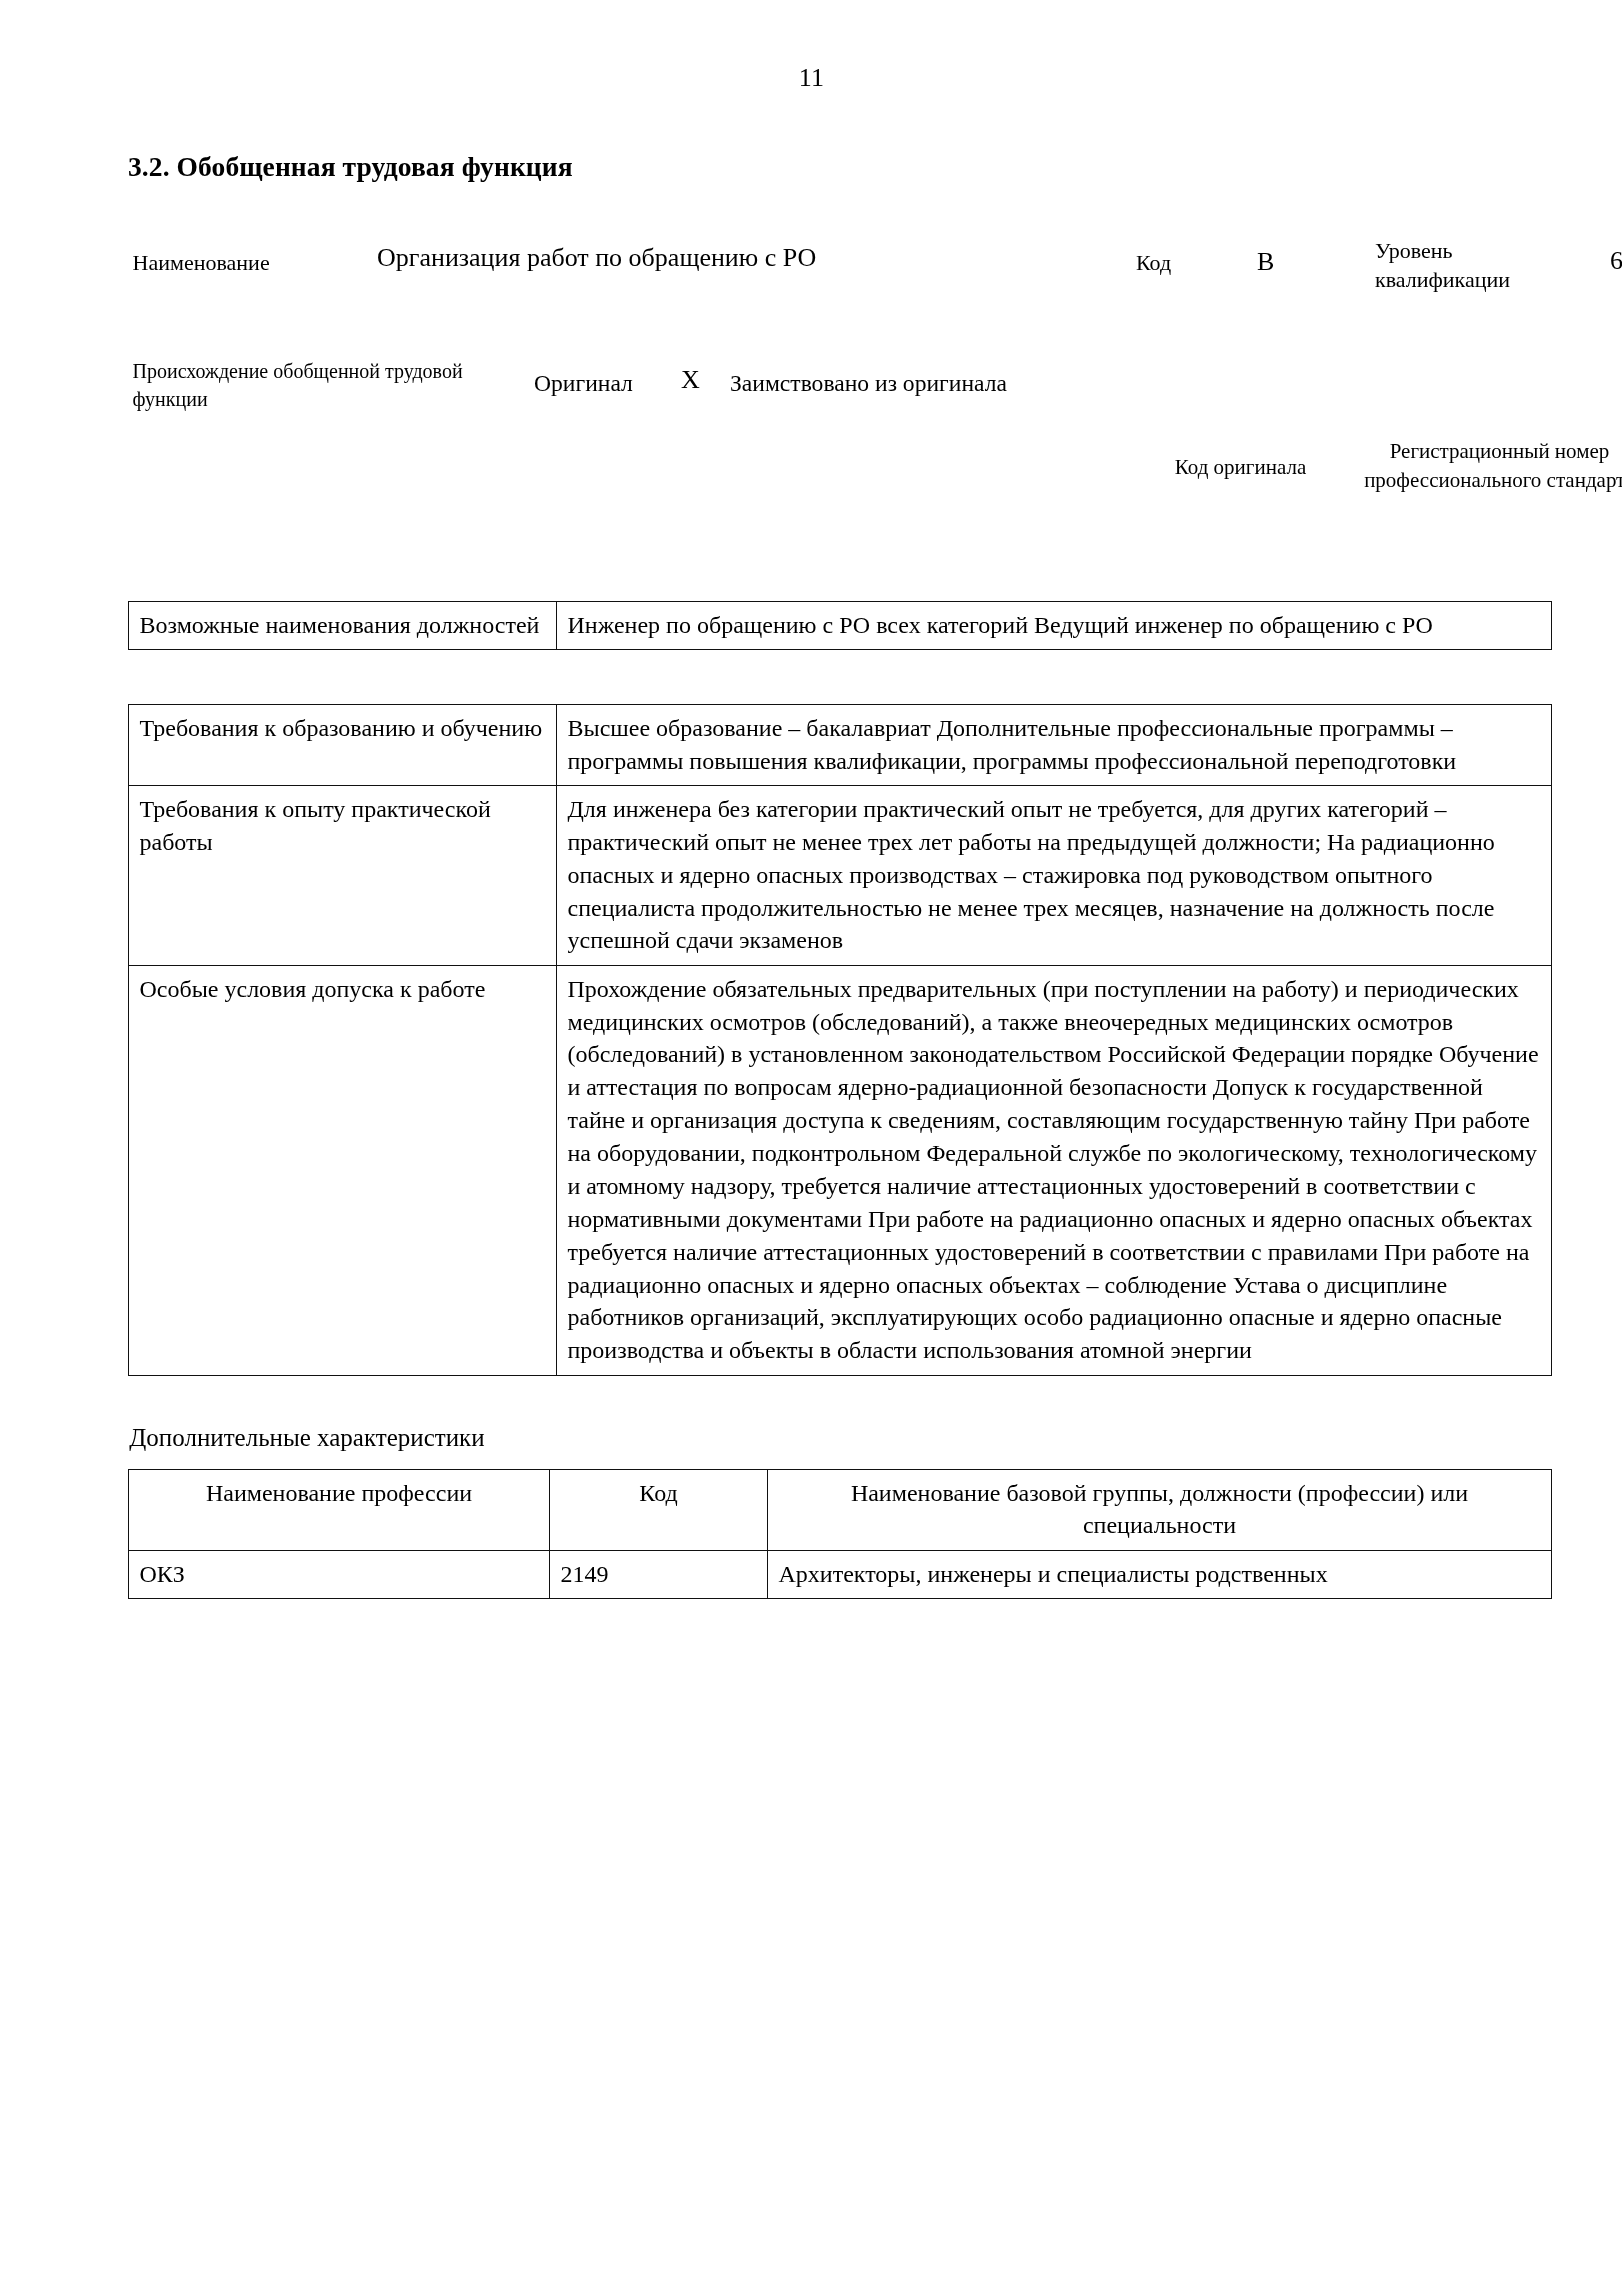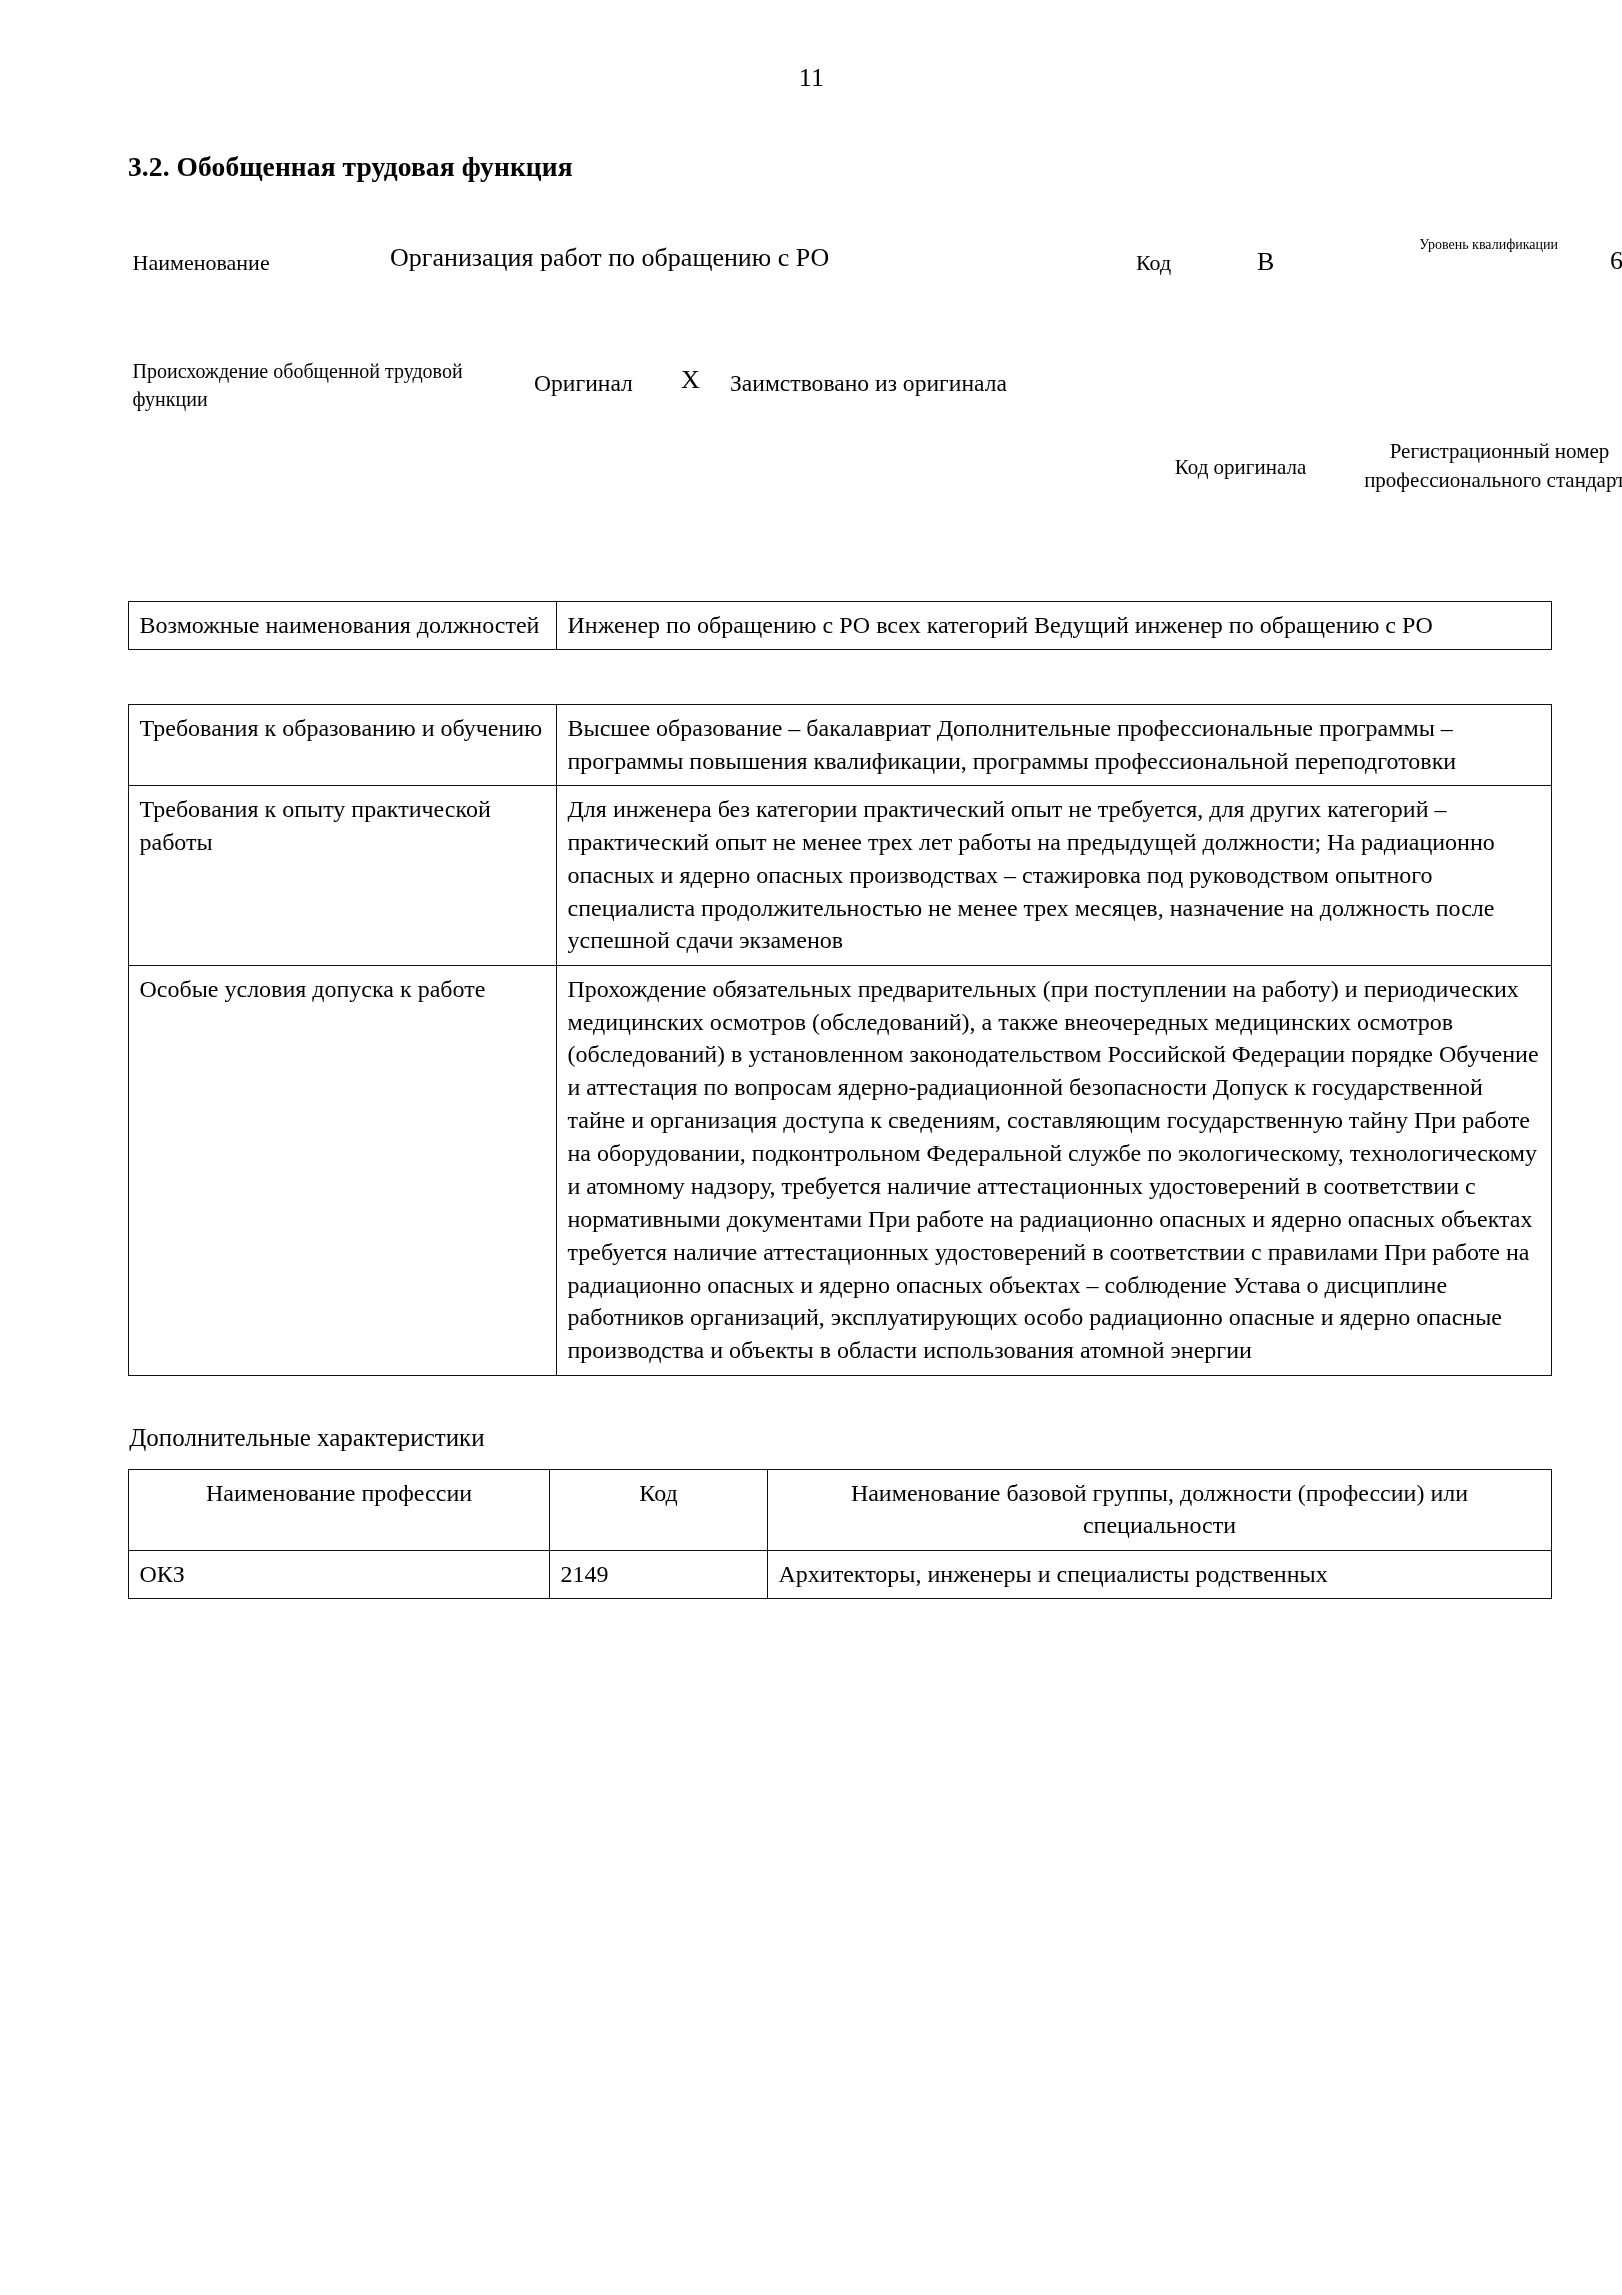--- a/index.html
+++ b/index.html
@@ -53,40 +53,39 @@
     position: absolute;
     left: 4.6px;
     top: 21px;
     font-size: 22px;
   }
   .val-name {
     position: absolute;
     left: 249px;
     top: 14.4px;
     font-size: 26px;
-    margin-left: 13px;
   }
   .lbl-code {
     position: absolute;
     left: 1008px;
     top: 21px;
     font-size: 22px;
   }
   .val-code {
     position: absolute;
     left: 1129px;
     top: 18.3px;
     font-size: 26px;
   }
   .lbl-level {
     position: absolute;
     left: 1247px;
     top: 6.5px;
-    font-size: 14px;
-    text-align: right;
+    font-size: 22px;
+    text-align: left;
     width: 183px;
     line-height: 1.35;
     font-family: Liberation Serif, serif;
   }
   .val-level {
     position: absolute;
     left: 1482px;
     top: 17px;
     font-size: 26px;
   }

